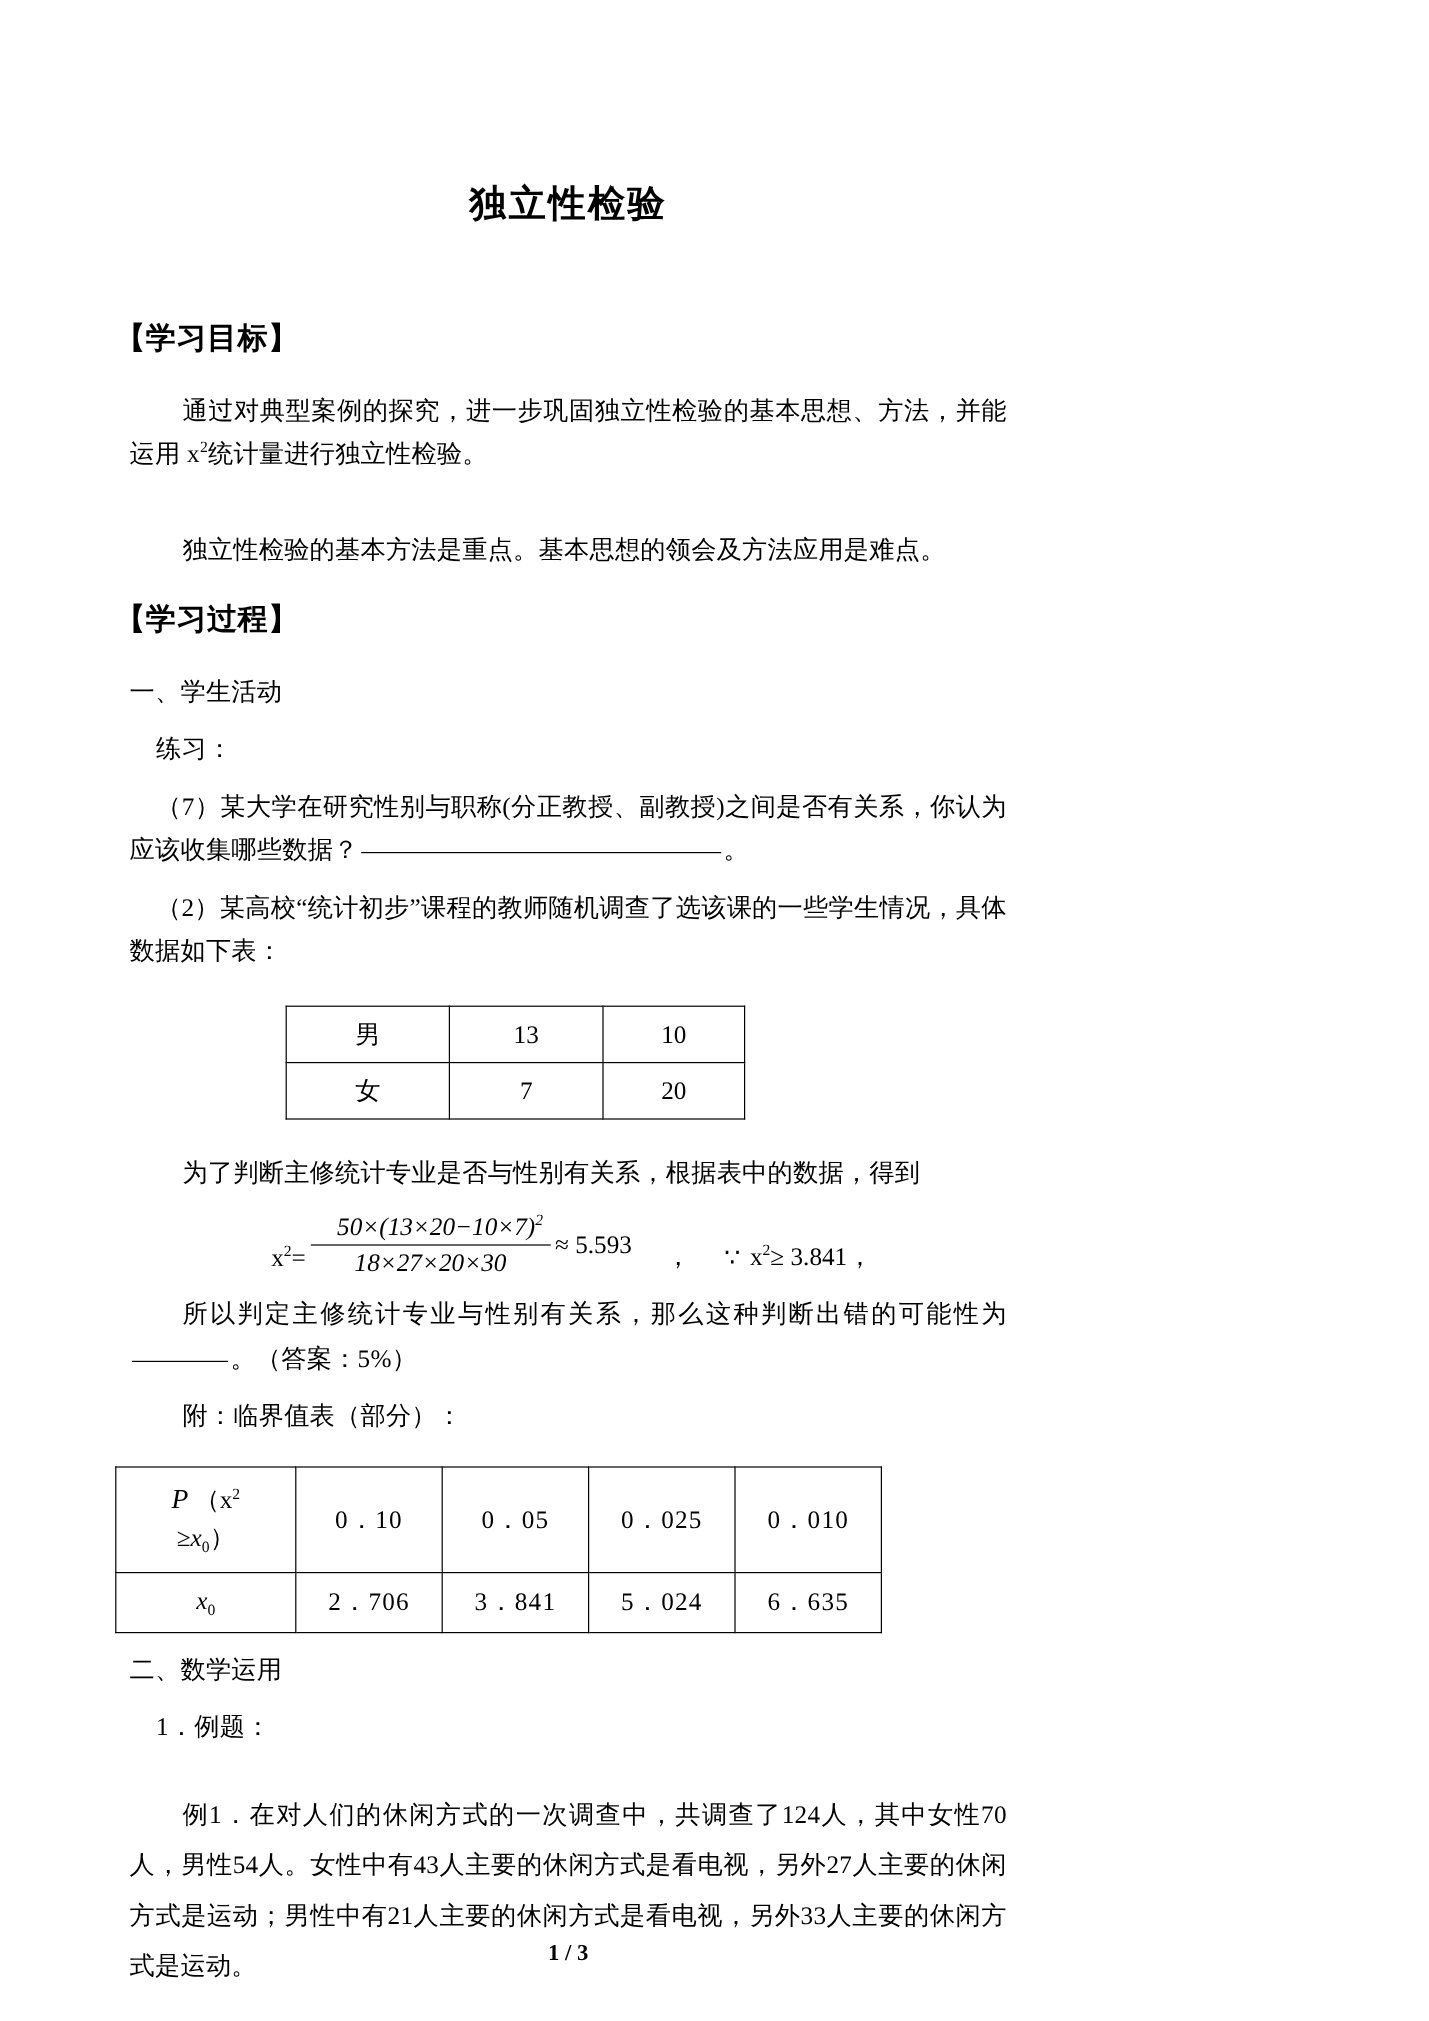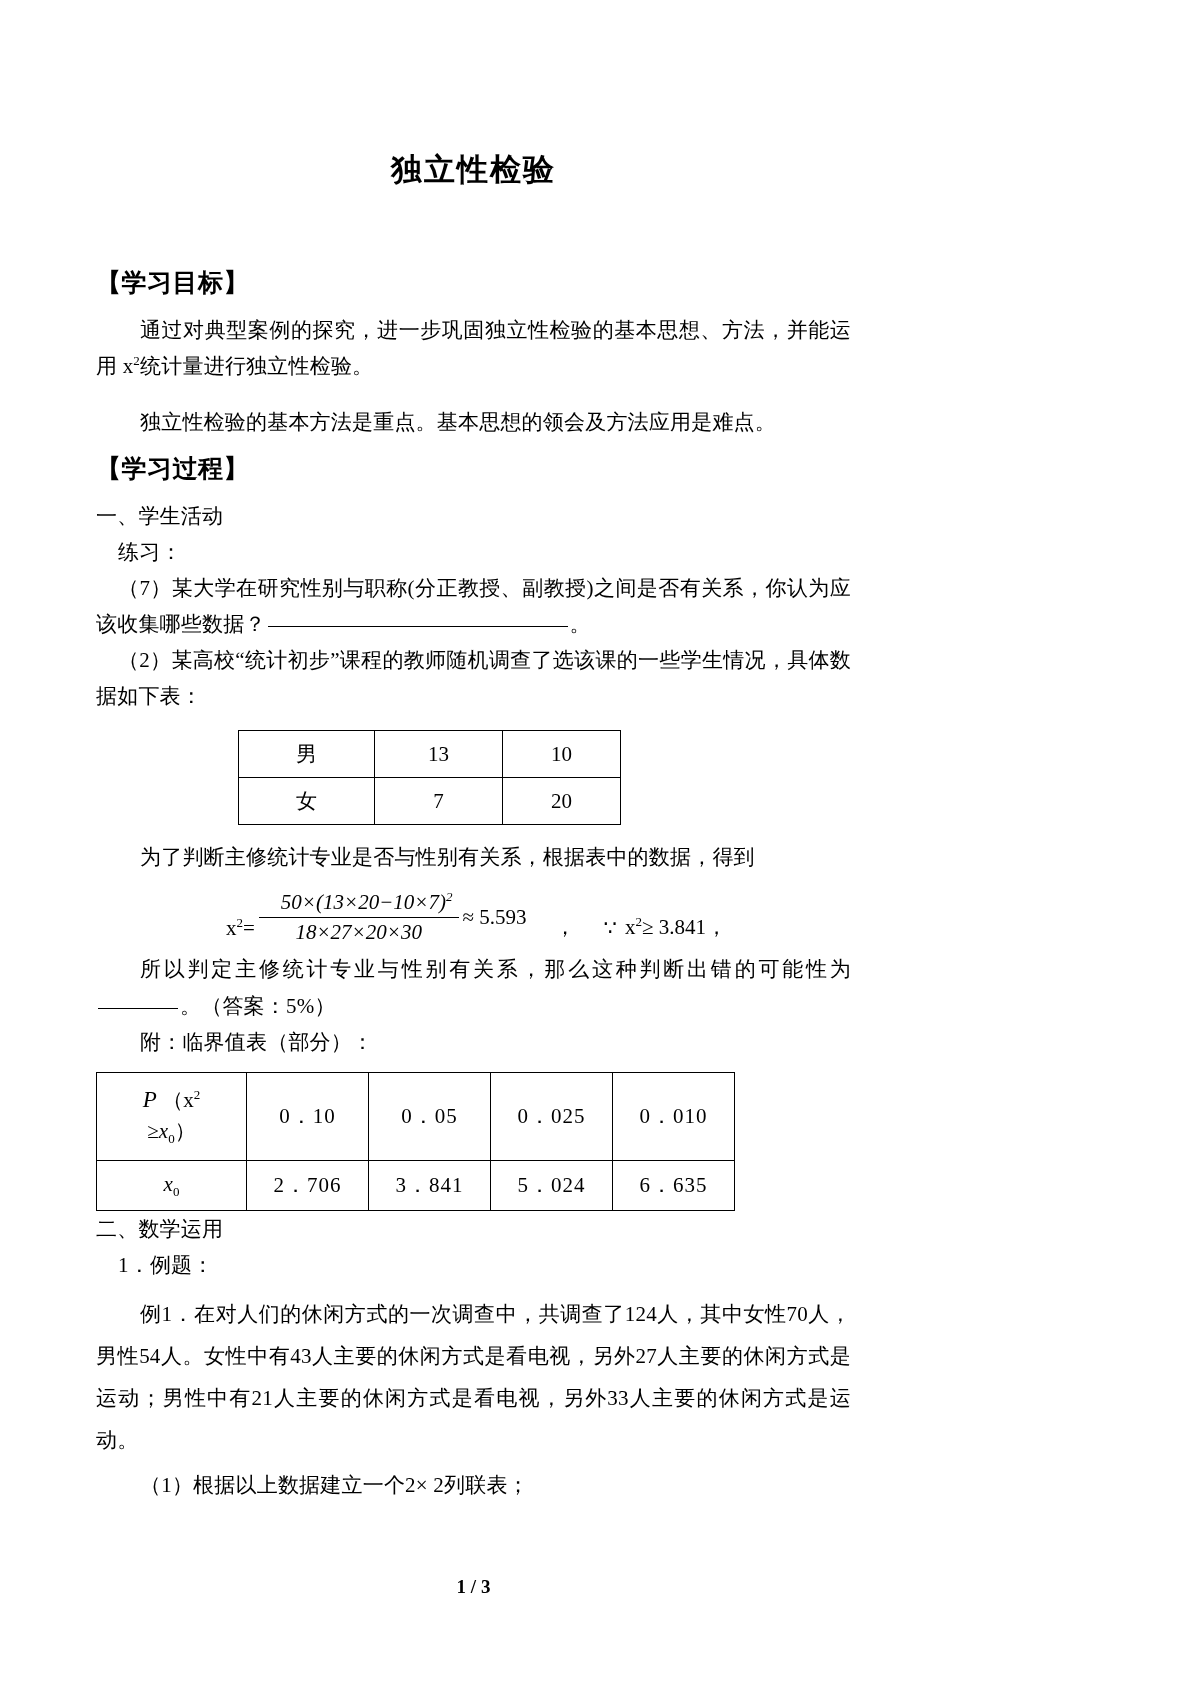--- a/index.html
+++ b/index.html
@@ -37,21 +37,21 @@
     padding: 0;
     line-height: 1.5;
     letter-spacing: 0.5px;
   }
   .sp-before-objectives { height: 74px; }
   .sp-small { height: 10px; }
   
   p.body {
     font-size: 21px;
     line-height: 1.72;
-    margin: 0;
+    margin: 12px;
     text-align: justify;
     text-justify: inter-ideograph;
     letter-spacing: 0.2px;
   }
   p.indent2 { text-indent: 44px; }
   p.indent1 { text-indent: 22px; }
   p.noindent { text-indent: 0; }
   sup.sm { font-size: 0.62em; vertical-align: super; }
   sub.sm { font-size: 0.62em; vertical-align: sub; }
   .chi { font-style: normal; }

